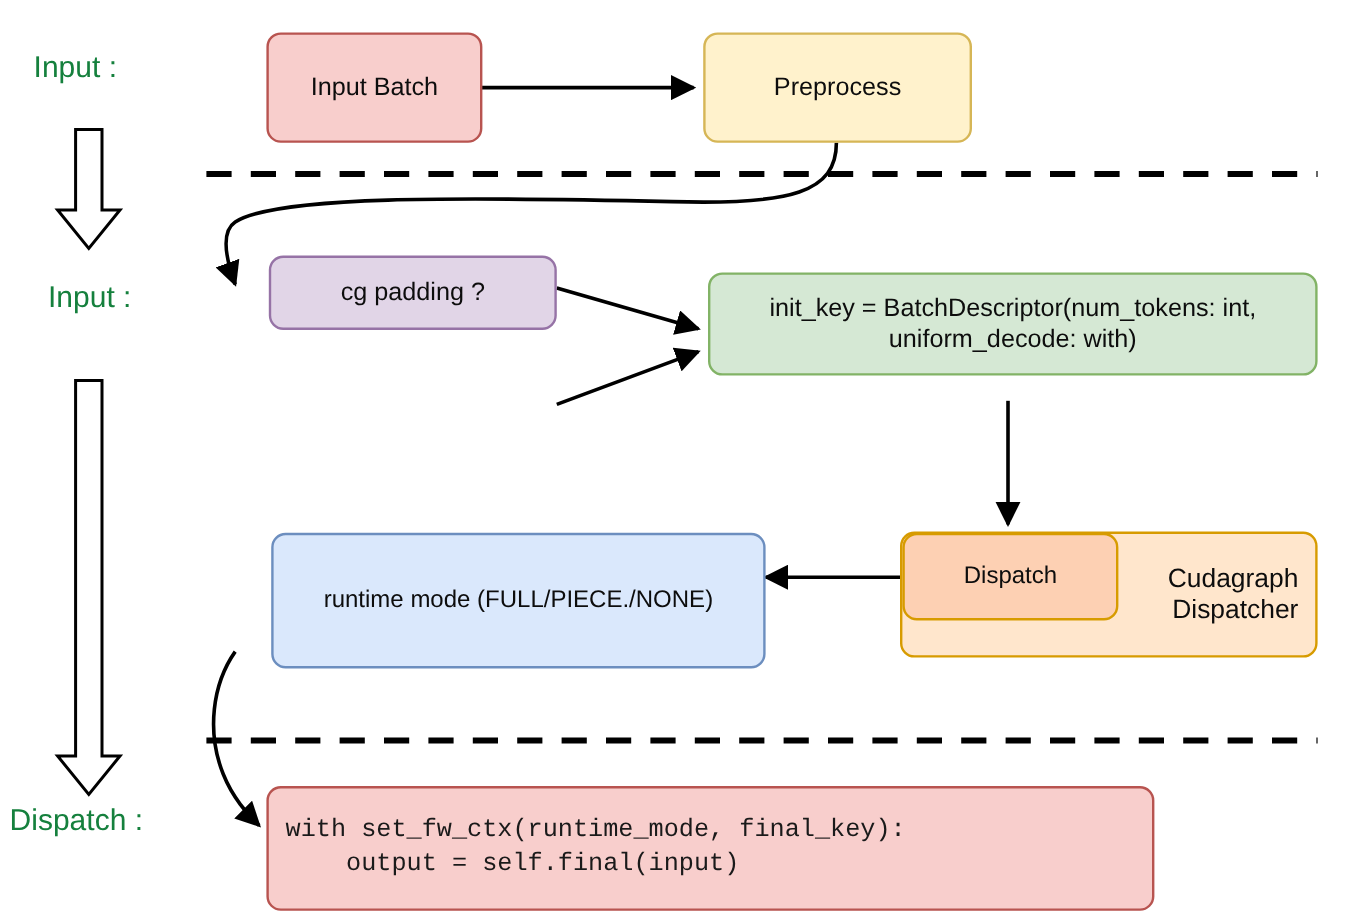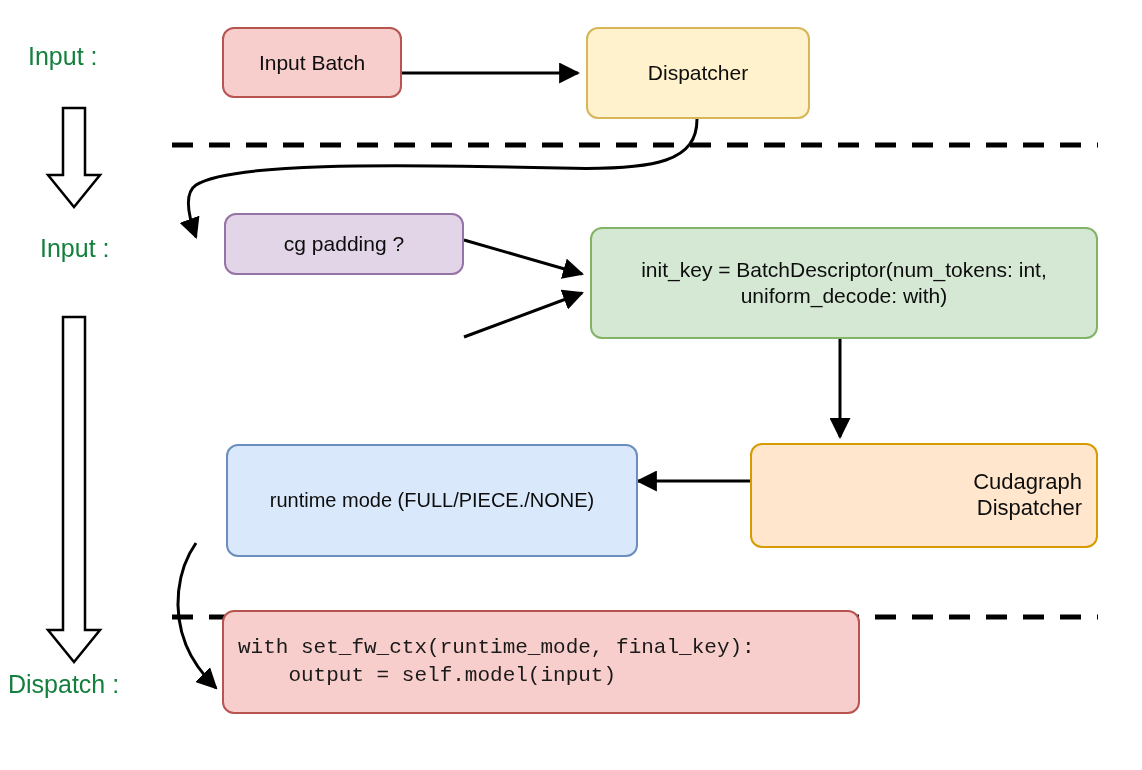--- a/index.html
+++ b/index.html
@@ -133,48 +133,51 @@
 
     <line x1="750" y1="481" x2="638" y2="481" stroke="#000000" stroke-width="3" marker-end="url(#arrowhead)"></line>
 
     <path d="M 196 543 C 177 570 172 610 186 645 C 194 665 206 678 216 688" fill="none" stroke="#000000" stroke-width="3" marker-end="url(#arrowhead)"></path>
   </svg>
 
   <div class="stage-label" style="left:28px; top:42px;">Input :</div>
   <div class="stage-label" style="left:40px; top:234px;">Input :</div>
   <div class="stage-label" style="left:8px; top:670px;">Dispatch :</div>
 
-  <div class="node n-red" style="left:222px; top:27px; width:180px; height:71px;">
+  <div class="node n-red" style="left:222px; top:27px; width:180px; height:92px;">
     <span class="node-inner">Input Batch</span>
   </div>
 
   <div class="node n-yellow" style="left:586px; top:27px; width:224px; height:92px;">
-    <span class="node-inner">Dispatcher</span>
+    <span class="node-inner">Preprocess</span>
   </div>
 
   <div class="node n-purple" style="left:224px; top:213px; width:240px; height:62px;">
     <span class="node-inner">cg padding ?</span>
   </div>
 
 
-  <div class="node n-green" style="left:590px; top:227px; width:508px; height:112px;">
+  <div class="node n-green" style="left:590px; top:227px; width:508px; height:86px;">
     <span class="node-inner">
       <span>init_key = BatchDescriptor(num_tokens: int,</span><br>
       <span>uniform_decode: with)</span>
     </span>
   </div>
 
   <div class="node n-orange-outer" style="left:750px; top:443px; width:348px; height:105px; justify-content:flex-end;">
     <span class="orange-outer-label">Cudagraph Dispatcher</span>
   </div>
 
+  <div class="node n-orange-inner" style="left:752px; top:444px; width:180px; height:73px; font-size:20px;">
+    <span class="node-inner">Dispatch</span>
+  </div>
 
   <div class="node n-blue" style="left:226px; top:444px; width:412px; height:113px; font-size:20px;">
     <span class="node-inner">
       <span>runtime mode (FULL/PIECE./NONE)</span><br>
     </span>
   </div>
 
-  <div class="node n-red code-box" style="left:222px; top:610px; width:638px; height:104px;">
-    <span class="node-inner"><span>with set_fw_ctx(runtime_mode, final_key):</span><br><span>    output = self.model(input)</span></span>
+  <div class="node n-red code-box" style="left:222px; top:655px; width:740px; height:104px;">
+    <span class="node-inner"><span>with set_fw_ctx(runtime_mode, final_key):</span><br><span>    output = self.final(input)</span></span>
   </div>
 
 </div>
 
 </body></html>

